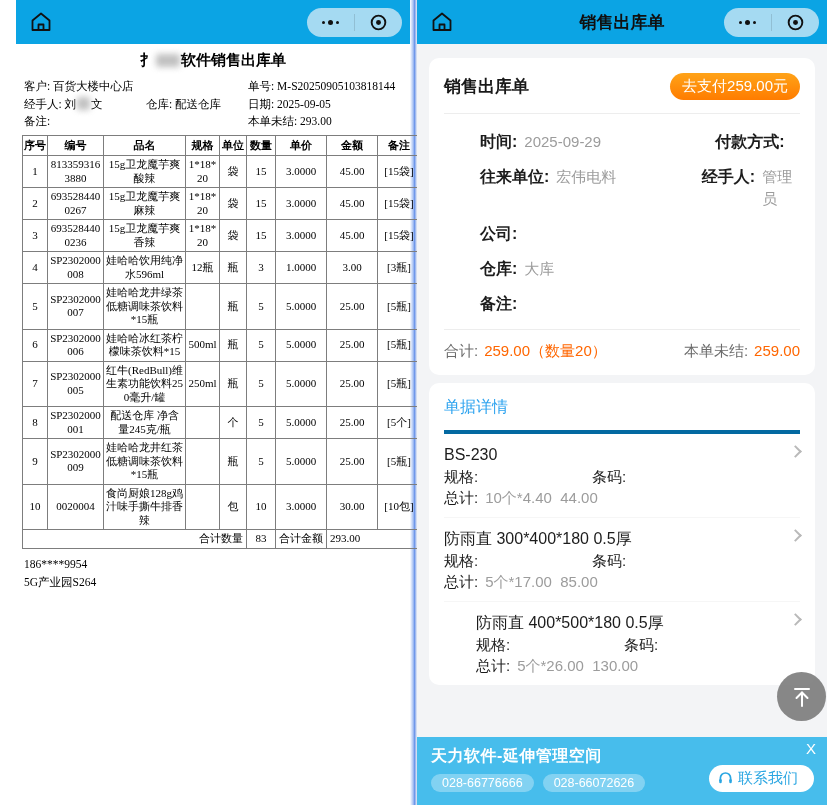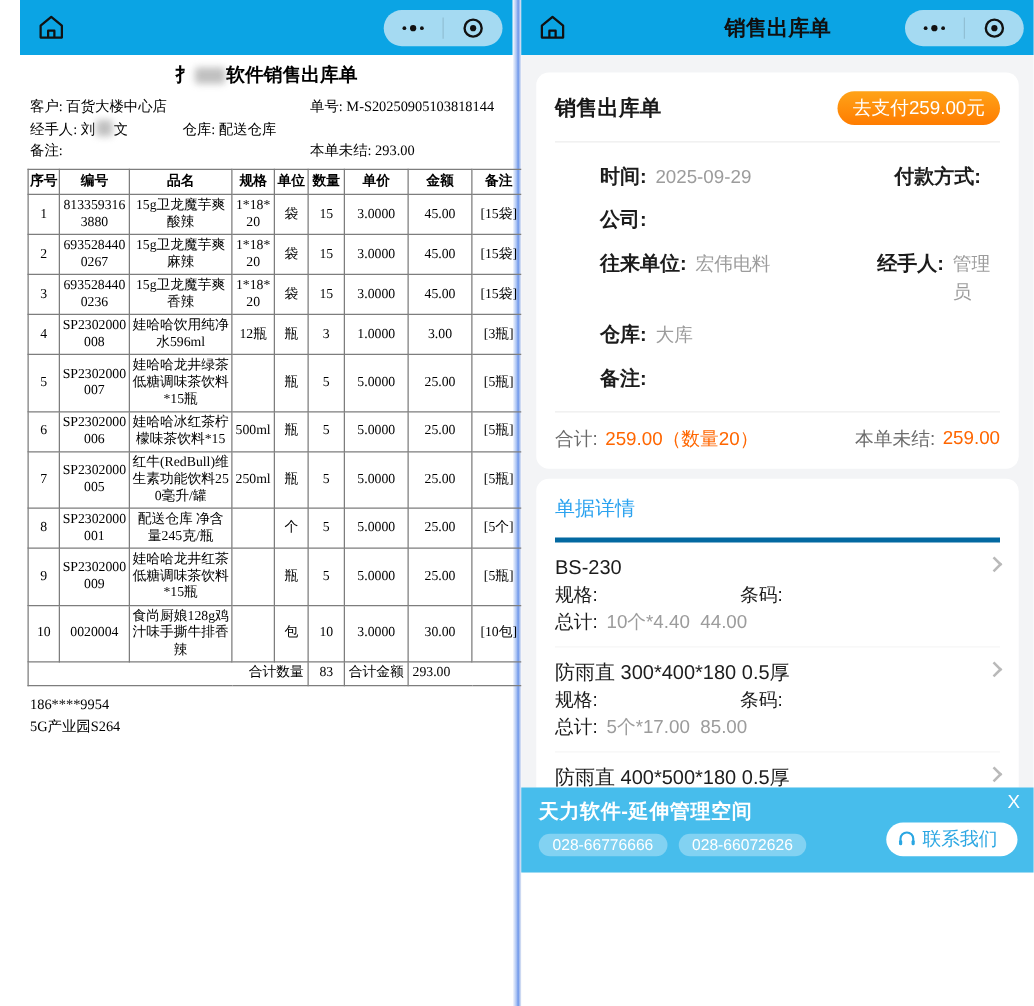--- a/index.html
+++ b/index.html
@@ -1,19 +1,19 @@
 <!DOCTYPE html>
 <html><head>
 <meta charset="utf-8">
 <style>
   * { margin:0; padding:0; box-sizing:border-box; }
   html,body { width:827px; height:805px; overflow:hidden; }
   body { display:flex; font-family:"Liberation Sans",sans-serif; background:#fff; }
 
-  .page { position:relative; height:698px; }
+  .page { position:relative; height:805px; }
   .page-left { width:410px; background:#fff;padding-left:16px; }
   .mid-divider { width:7px; height:805px;
     background:linear-gradient(to right,#ffffff 0%,#a9c2f3 45%,#6d96ea 65%,#eceff5 100%); }
   .page-right { width:410px; background:#f3f4f6; display:flex; flex-direction:column; }
 
   
   .navbar { height:44px; background:#0ba4e4; display:flex; align-items:center;
     padding:0 12px; position:relative; flex:none; }
   .home-btn { width:26px; height:26px; display:flex; align-items:center; justify-content:center; }
   .nav-title { position:absolute; left:0; right:0; text-align:center; color:#101010;
@@ -62,21 +62,21 @@
   .i-label { font-size:16px; font-weight:600; color:#1c1c1c; white-space:nowrap; }
   .i-value { font-size:15px; color:#9c9c9c; margin-left:7px; }
   .totals-row { display:flex; justify-content:space-between; align-items:center;
     border-top:1px solid #ededed; margin-top:14px; padding:12px 0 14px; font-size:15px; }
   .t-label { color:#6b6b6b; }
   .orange { color:#ff6600; }
   .t-group { display:flex; align-items:flex-start; gap:6px; }
 
   .detail-head { color:#2ba2ef; font-size:16px; padding:14px 0 12px; border-bottom:4px solid #0369a1; }
   .item { position:relative; padding:9px 20px 9px 0; border-bottom:1px solid #f6f6f6; }
-  .item:last-child { border-bottom:none; }
+  .item:last-child { border-bottom:none;margin-left:32px; }
   .item-name { font-size:16px; color:#1c1c1c; line-height:23px; }
   .item-line { display:flex; font-size:15px; line-height:21px; align-items:baseline; }
   .il-label { color:#1c1c1c; }
   .il-value { color:#9c9c9c; margin-left:7px; white-space:pre; }
   .spec-col { width:148px; display:flex; align-items:flex-end; }
   .chevron { position:absolute; right:0; top:13px; width:9px; height:9px;
     border-top:2px solid #b9b9b9; border-right:2px solid #b9b9b9; transform:rotate(45deg); }
 
   .top-btn { position:absolute; right:1px; top:628px; width:49px; height:49px;
     border-radius:50%; background:rgba(120,120,120,.88); border:none;
@@ -130,20 +130,21 @@
     </div>
 
     <div class="f-rows">
       <div class="f-row">
         <span class="fw-b"><span>客户:</span> <span>百货大楼中心店</span></span>
         <span class="fw-c"><span>单号:</span> <span>M-S20250905103818144</span></span>
       </div>
       <div class="f-row">
         <span class="fw-a"><span>经手人:</span> <span>刘</span><span class="blur-patch blur-sm"></span><span>文</span></span>
         <span class="fw-b"><span>仓库:</span> <span>配送仓库</span></span>
+        <span class="fw-c"><span>日期:</span> <span>2025-09-05</span></span>
       </div>
       <div class="f-row">
         <span class="fw-b"><span>备注:</span> <span></span></span>
         <span class="fw-c"><span>本单未结:</span> <span>293.00</span></span>
       </div>
     </div>
 
     <table class="doc-table">
       <colgroup>
         <col style="width:25px">
@@ -339,35 +340,35 @@
           <span class="i-item i-left">
               <span class="i-label">时间:</span>
               <span class="i-value">2025-09-29</span>
             </span>
           <span class="i-item">
               <span class="i-label">付款方式:</span>
               <span class="i-value"></span>
             </span>
         </div>
         <div class="i-row">
+          <span class="i-item i-left">
+              <span class="i-label">往来单位:</span>
+              <span class="i-value">宏伟电料</span>
+            </span>
+          <span class="i-item">
+              <span class="i-label">经手人:</span>
+              <span class="i-value">管理员</span>
+            </span>
+        </div>
+        <div class="i-row">
             <span class="i-item">
               <span class="i-label">公司:</span>
               <span class="i-value"></span>
             </span>
           </div>
-        <div class="i-row">
-          <span class="i-item i-left">
-              <span class="i-label">往来单位:</span>
-              <span class="i-value">宏伟电料</span>
-            </span>
-          <span class="i-item">
-              <span class="i-label">经手人:</span>
-              <span class="i-value">管理员</span>
-            </span>
-        </div>
         <div class="i-row">
             <span class="i-item">
               <span class="i-label">仓库:</span>
               <span class="i-value">大库</span>
             </span>
           </div>
         <div class="i-row">
             <span class="i-item">
               <span class="i-label">备注:</span>
               <span class="i-value"></span>

